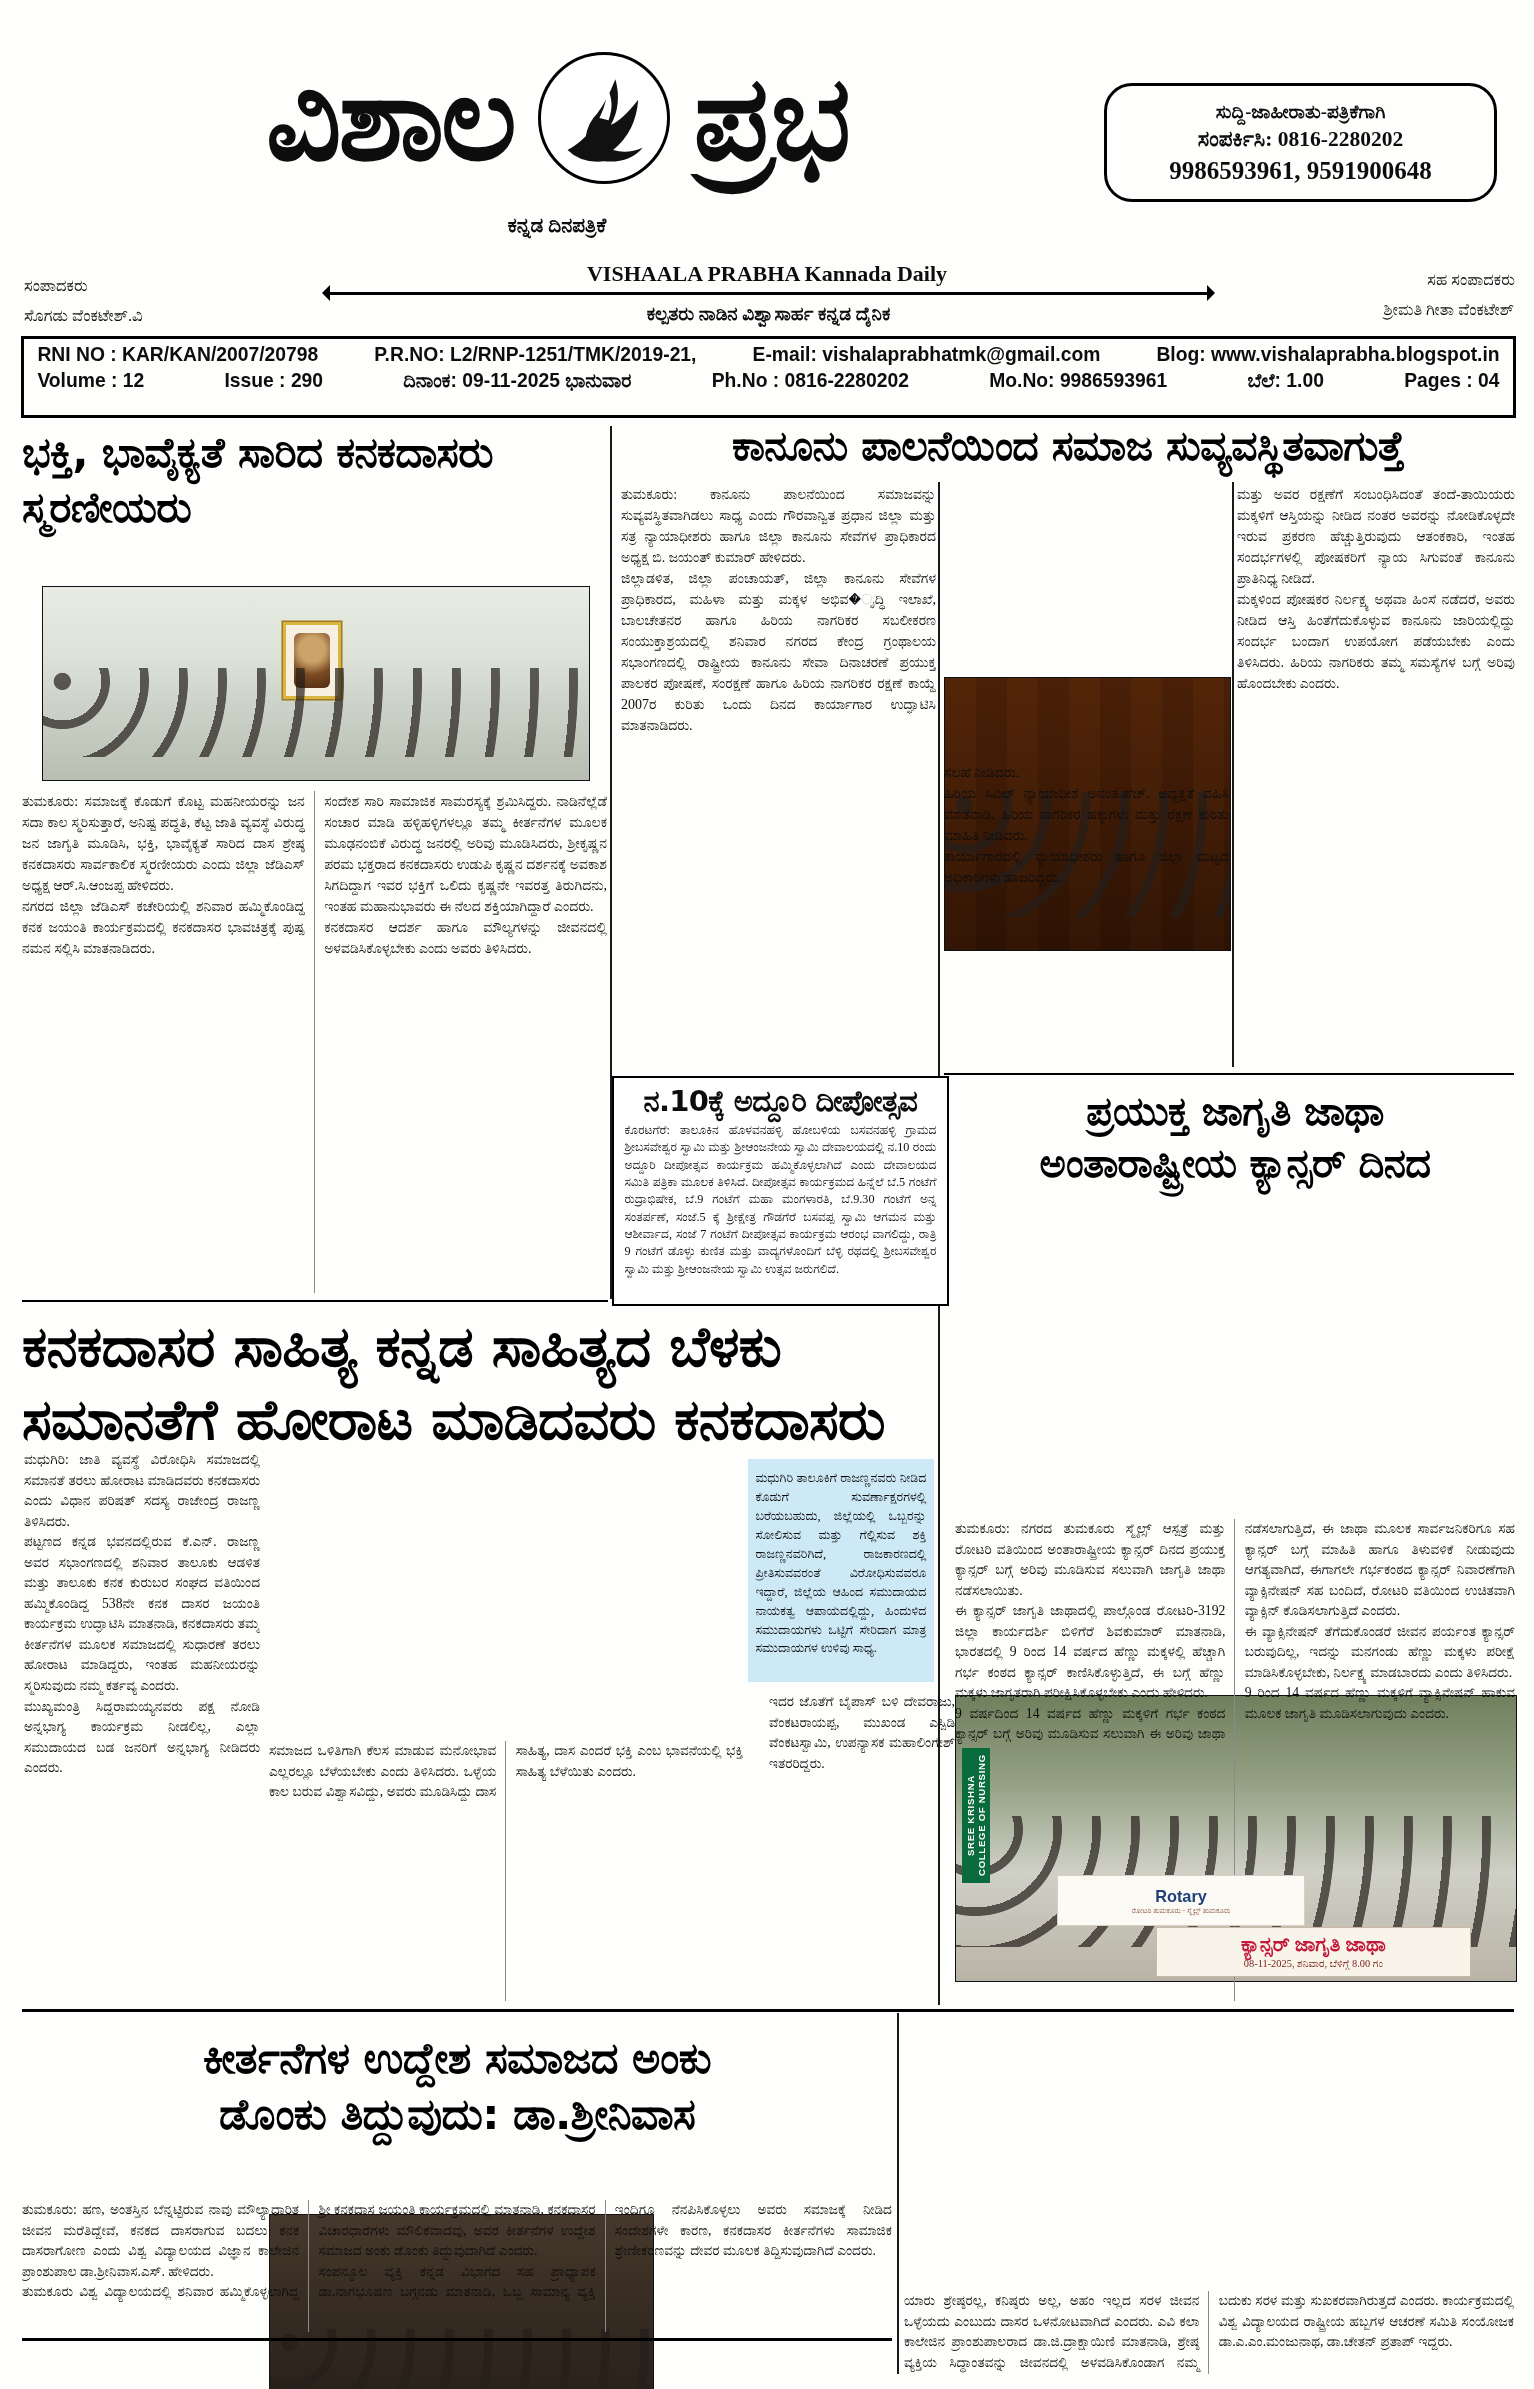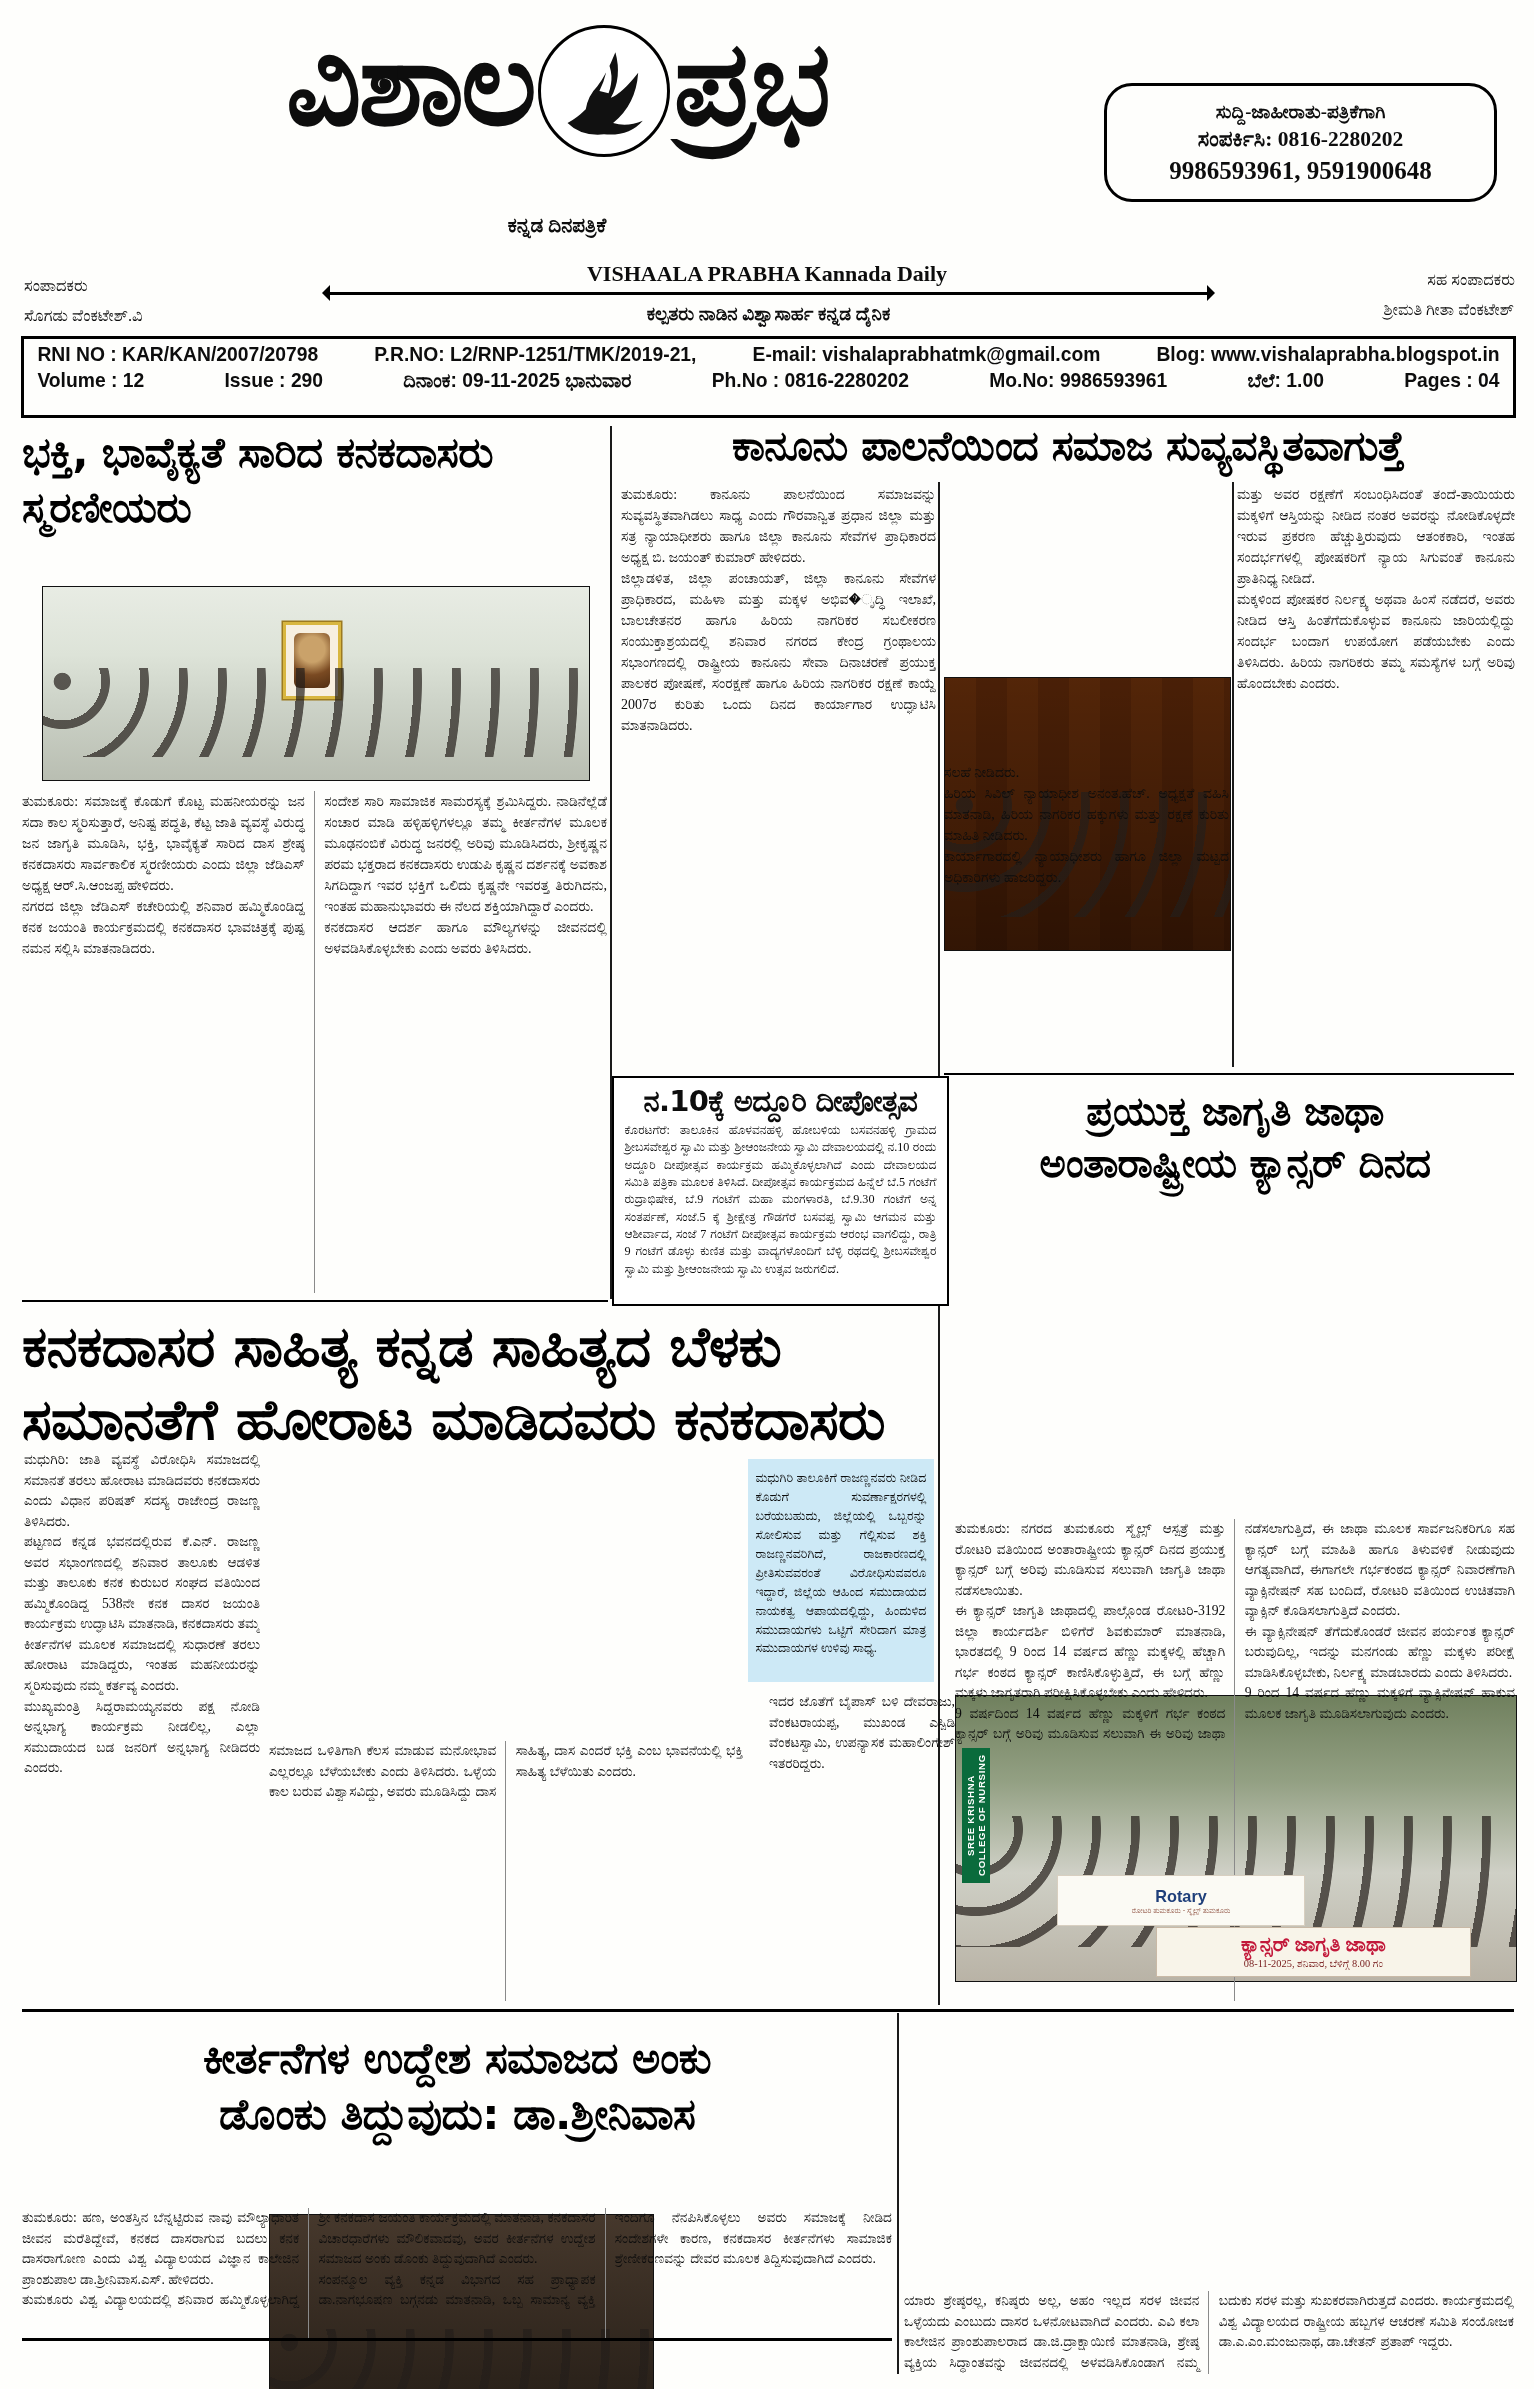--- a/index.html
+++ b/index.html
@@ -8,21 +8,21 @@
   .abs{position:absolute;}
   .hl{font-weight:bold;color:#000;font-family:"DejaVu Sans","Liberation Sans",sans-serif;
       letter-spacing:-0.7px;line-height:1.3;}
   .bt{font-size:14px;line-height:1.5;text-align:justify;white-space:pre-line;
       font-family:"Liberation Serif","DejaVu Sans",serif;overflow:hidden;}
   .cols2{column-count:2;column-gap:19.3px;column-rule:0.7px solid #8a8a8a;}
   .cols3{column-count:3;column-gap:19.3px;column-rule:0.7px solid #8a8a8a;}
   .vr{width:1.5px;background:#1a1a1a;}
   .hr{background:#000;}
   
-  #logo-row{display:flex;justify-content:center;gap:4px;}
+  #logo-row{display:flex;align-items:center;justify-content:center;gap:24px;}
   .logoword{font-weight:bold;font-size:117px;line-height:1;font-family:"DejaVu Sans",sans-serif;
             letter-spacing:-3px;}
   #dove{width:126px;height:126px;border-radius:50%;border:3.7px solid #000;position:relative;
         background:#fff;flex:0 0 auto;}
   #dove svg{position:absolute;inset:6px;}
   #contact-box{border:3px solid #000;border-radius:28px;display:flex;flex-direction:column;
                align-items:center;justify-content:center;gap:4.5px;}
   #contact-box .c1{font-size:18.6px;font-weight:bold;}
   #contact-box .c2{font-size:21.5px;font-weight:bold;}
   #contact-box .c3{font-size:25px;font-weight:bold;}
@@ -181,21 +181,21 @@
   <div class="abs bt cols2" style="left:269px;top:1741px;width:474px;height:260px;font-size:13.7px;">ಸಮಾಜದ ಒಳಿತಿಗಾಗಿ ಕೆಲಸ ಮಾಡುವ ಮನೋಭಾವ ಎಲ್ಲರಲ್ಲೂ ಬೆಳೆಯಬೇಕು ಎಂದು ತಿಳಿಸಿದರು. ಒಳ್ಳೆಯ ಕಾಲ ಬರುವ ವಿಶ್ವಾಸವಿದ್ದು, ಅವರು ಮೂಡಿಸಿದ್ದು ದಾಸ ಸಾಹಿತ್ಯ, ದಾಸ ಎಂದರೆ ಭಕ್ತಿ ಎಂಬ ಭಾವನೆಯಲ್ಲಿ ಭಕ್ತಿ ಸಾಹಿತ್ಯ ಬೆಳೆಯಿತು ಎಂದರು.</div>
   <div id="blue-box" class="abs" style="left:748px;top:1459px;width:171px;height:202px;">ಮಧುಗಿರಿ ತಾಲೂಕಿಗೆ ರಾಜಣ್ಣನವರು ನೀಡಿದ ಕೊಡುಗೆ ಸುವರ್ಣಾಕ್ಷರಗಳಲ್ಲಿ ಬರೆಯಬಹುದು, ಜಿಲ್ಲೆಯಲ್ಲಿ ಒಬ್ಬರನ್ನು ಸೋಲಿಸುವ ಮತ್ತು ಗೆಲ್ಲಿಸುವ ಶಕ್ತಿ ರಾಜಣ್ಣನವರಿಗಿದೆ, ರಾಜಕಾರಣದಲ್ಲಿ ಪ್ರೀತಿಸುವವರಂತೆ ವಿರೋಧಿಸುವವರೂ ಇದ್ದಾರೆ, ಜಿಲ್ಲೆಯ ಆಹಿಂದ ಸಮುದಾಯದ ನಾಯಕತ್ವ ಆಪಾಯದಲ್ಲಿದ್ದು, ಹಿಂದುಳಿದ ಸಮುದಾಯಗಳು ಒಟ್ಟಿಗೆ ಸೇರಿದಾಗ ಮಾತ್ರ ಸಮುದಾಯಗಳ ಉಳಿವು ಸಾಧ್ಯ.</div>
   <div class="abs bt" style="left:748px;top:1692px;width:186px;height:309px;font-size:13.7px;margin-left:21px;">ಇದರ ಜೊತೆಗೆ ಬೈಪಾಸ್ ಬಳಿ ದೇವರಾಜು, ವೆಂಕಟರಾಯಪ್ಪ, ಮುಖಂಡ ಎಸ್ಪಿಡಿ ವೆಂಕಟಸ್ವಾಮಿ, ಉಪನ್ಯಾಸಕ ಮಹಾಲಿಂಗೇಶ್ ಇತರರಿದ್ದರು.</div>
 
   <div class="abs hr" style="left:22px;top:2009px;width:1492px;height:3px;"></div>
   <div class="abs hl" style="left:22px;top:2031px;width:870px;font-size:43px;text-align:center;">
     <div>ಕೀರ್ತನೆಗಳ ಉದ್ದೇಶ ಸಮಾಜದ ಅಂಕು</div>
     <div>ಡೊಂಕು ತಿದ್ದುವುದು: ಡಾ.ಶ್ರೀನಿವಾಸ</div>
   </div>
 
-  <div class="abs bt cols3" style="left:22px;top:2200px;width:870px;height:132px;font-size:13.7px;margin-top:8px;">ತುಮಕೂರು: ಹಣ, ಅಂತಸ್ತಿನ ಬೆನ್ನಟ್ಟಿರುವ ನಾವು ಮೌಲ್ಯಾಧಾರಿತ ಜೀವನ ಮರೆತಿದ್ದೇವೆ, ಕನಕದ ದಾಸರಾಗುವ ಬದಲು ಕನಕ ದಾಸರಾಗೋಣ ಎಂದು ವಿಶ್ವ ವಿದ್ಯಾಲಯದ ವಿಜ್ಞಾನ ಕಾಲೇಜಿನ ಪ್ರಾಂಶುಪಾಲ ಡಾ.ಶ್ರೀನಿವಾಸ.ಎಸ್. ಹೇಳಿದರು.
+  <div class="abs bt cols3" style="left:22px;top:2200px;width:870px;height:132px;font-size:13.7px;">ತುಮಕೂರು: ಹಣ, ಅಂತಸ್ತಿನ ಬೆನ್ನಟ್ಟಿರುವ ನಾವು ಮೌಲ್ಯಾಧಾರಿತ ಜೀವನ ಮರೆತಿದ್ದೇವೆ, ಕನಕದ ದಾಸರಾಗುವ ಬದಲು ಕನಕ ದಾಸರಾಗೋಣ ಎಂದು ವಿಶ್ವ ವಿದ್ಯಾಲಯದ ವಿಜ್ಞಾನ ಕಾಲೇಜಿನ ಪ್ರಾಂಶುಪಾಲ ಡಾ.ಶ್ರೀನಿವಾಸ.ಎಸ್. ಹೇಳಿದರು.
 ತುಮಕೂರು ವಿಶ್ವ ವಿದ್ಯಾಲಯದಲ್ಲಿ ಶನಿವಾರ ಹಮ್ಮಿಕೊಳ್ಳಲಾಗಿದ್ದ ಶ್ರೀ ಕನಕದಾಸ ಜಯಂತಿ ಕಾರ್ಯಕ್ರಮದಲ್ಲಿ ಮಾತನಾಡಿ, ಕನಕದಾಸರ ವಿಚಾರಧಾರೆಗಳು ಮೌಲಿಕವಾದವು, ಅವರ ಕೀರ್ತನೆಗಳ ಉದ್ದೇಶ ಸಮಾಜದ ಅಂಕು ಡೊಂಕು ತಿದ್ದುವುದಾಗಿದೆ ಎಂದರು.
 ಸಂಪನ್ಮೂಲ ವ್ಯಕ್ತಿ ಕನ್ನಡ ವಿಭಾಗದ ಸಹ ಪ್ರಾಧ್ಯಾಪಕ ಡಾ.ನಾಗಭೂಷಣ ಬಗ್ಗನಡು ಮಾತನಾಡಿ, ಒಬ್ಬ ಸಾಮಾನ್ಯ ವ್ಯಕ್ತಿ ಇಂದಿಗೂ ನೆನಪಿಸಿಕೊಳ್ಳಲು ಅವರು ಸಮಾಜಕ್ಕೆ ನೀಡಿದ ಸಂದೇಶಗಳೇ ಕಾರಣ, ಕನಕದಾಸರ ಕೀರ್ತನೆಗಳು ಸಾಮಾಜಿಕ ಶ್ರೇಣೀಕರಣವನ್ನು ದೇವರ ಮೂಲಕ ತಿದ್ದಿಸುವುದಾಗಿದೆ ಎಂದರು.</div>
   <div class="abs hr" style="left:22px;top:2338px;width:870px;height:3px;"></div>
   <div class="abs bt cols2" style="left:904px;top:2291px;width:610px;height:83px;font-size:13.7px;">ಯಾರು ಶ್ರೇಷ್ಠರಲ್ಲ, ಕನಿಷ್ಠರು ಅಲ್ಲ, ಅಹಂ ಇಲ್ಲದ ಸರಳ ಜೀವನ ಒಳ್ಳೆಯದು ಎಂಬುದು ದಾಸರ ಒಳನೋಟವಾಗಿದೆ ಎಂದರು. ಎವಿ ಕಲಾ ಕಾಲೇಜಿನ ಪ್ರಾಂಶುಪಾಲರಾದ ಡಾ.ಜಿ.ದ್ರಾಕ್ಷಾಯಿಣಿ ಮಾತನಾಡಿ, ಶ್ರೇಷ್ಠ ವ್ಯಕ್ತಿಯ ಸಿದ್ಧಾಂತವನ್ನು ಜೀವನದಲ್ಲಿ ಅಳವಡಿಸಿಕೊಂಡಾಗ ನಮ್ಮ ಬದುಕು ಸರಳ ಮತ್ತು ಸುಖಕರವಾಗಿರುತ್ತದೆ ಎಂದರು. ಕಾರ್ಯಕ್ರಮದಲ್ಲಿ ವಿಶ್ವ ವಿದ್ಯಾಲಯದ ರಾಷ್ಟ್ರೀಯ ಹಬ್ಬಗಳ ಆಚರಣೆ ಸಮಿತಿ ಸಂಯೋಜಕ ಡಾ.ಎ.ಎಂ.ಮಂಜುನಾಥ, ಡಾ.ಚೇತನ್ ಪ್ರತಾಪ್ ಇದ್ದರು.</div>
   <div class="abs vr" style="left:897px;top:2013px;height:361px;"></div>
 
 </div>
 
 
 </body></html>

